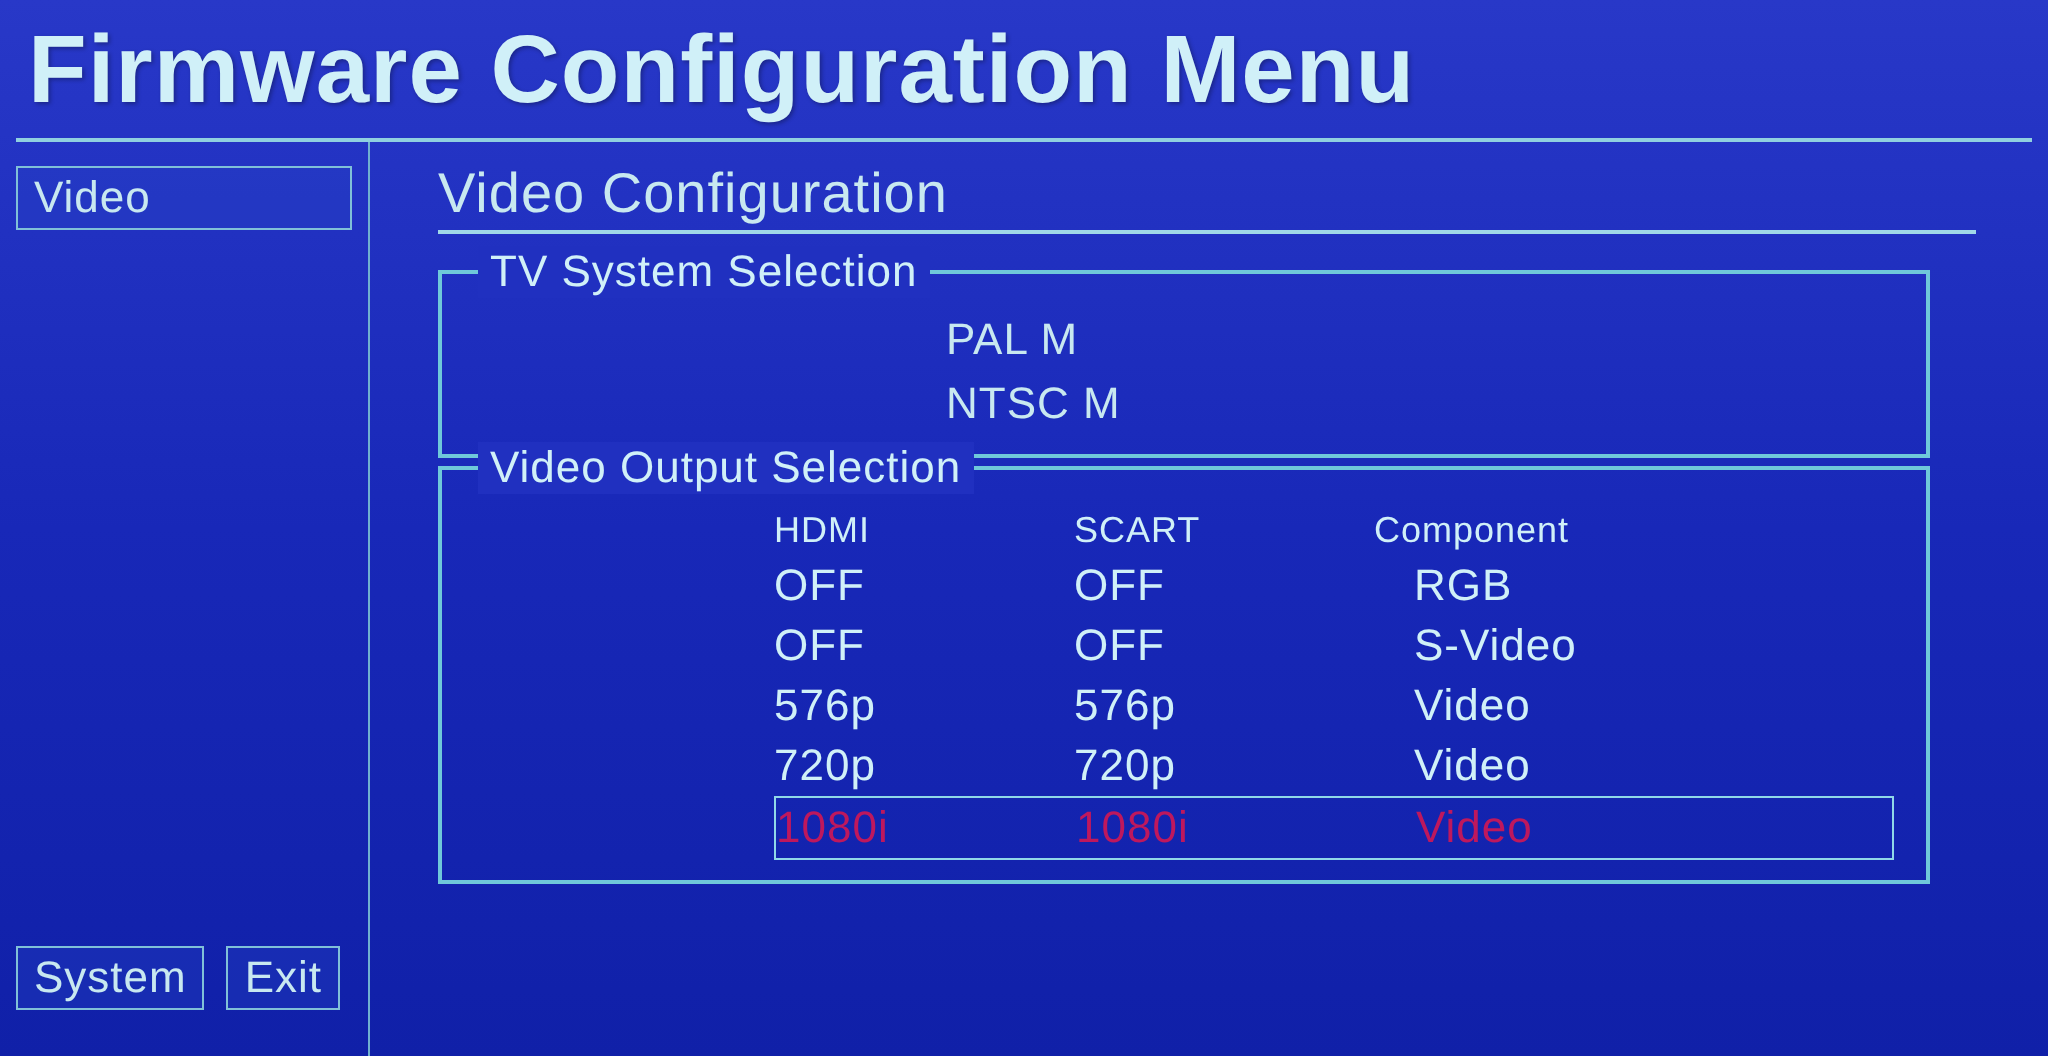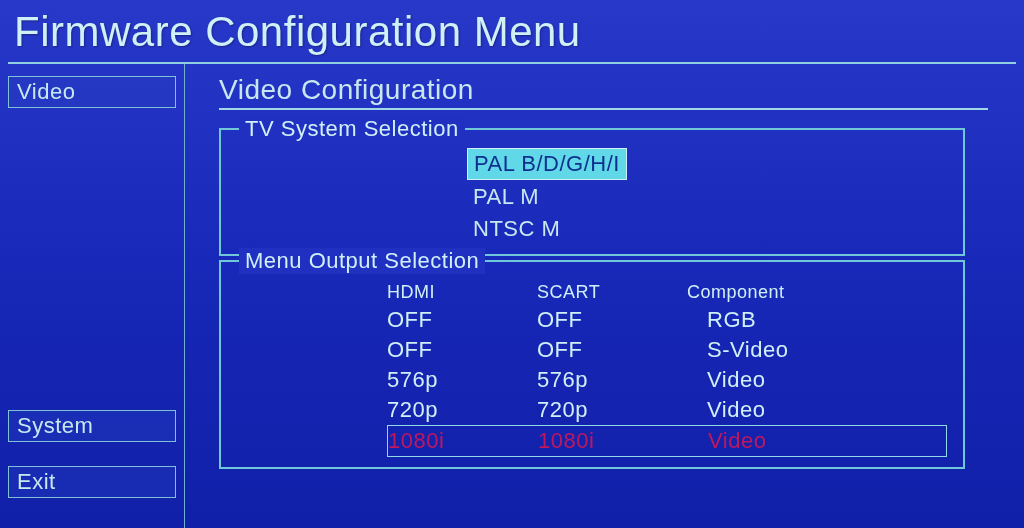--- a/index.html
+++ b/index.html
@@ -12,22 +12,22 @@
     height: 528px;
     background: linear-gradient(180deg, #2838c8 0%, #1828b8 50%, #1020a8 100%);
     font-family: "Arial Narrow", Arial, sans-serif;
     font-stretch: condensed;
     color: #c8e8f0;
     overflow: hidden;
     letter-spacing: 0.5px;
   }
   .title-bar {
     padding: 8px 14px 6px 14px;
-    font-size: 42px;
-    font-weight: normal;
+    font-size: 48px;
+    font-weight: bold;
     color: #d0f0f8;
     text-shadow: 1px 1px 2px rgba(0,0,0,0.3);
   }
   .divider-thick {
     border-top: 2px solid #90d0e0;
     margin: 0 8px;
   }
   .content {
     display: flex;
     height: calc(100% - 62px);
@@ -41,22 +41,21 @@
     justify-content: space-between;
     border-right: 1px solid #70b0d0;
   }
   .sidebar-top {
     display: flex;
     flex-direction: column;
     gap: 6px;
   }
   .sidebar-bottom {
     display: flex;
-    flex-direction: column;
-    gap: 24px;
+    gap: 11px;
     padding-bottom: 20px;
   }
   .side-item {
     border: 1px solid #80c0d8;
     padding: 2px 8px;
     font-size: 22px;
     color: #c8e8f0;
     background: rgba(40,70,200,0.3);
   }
   .main {
@@ -153,28 +152,27 @@
     </div>
   </div>
 
   <div class="main">
     <div class="section-heading">Video Configuration</div>
     <div class="hr"></div>
 
     <div class="group">
       <div class="group-label">TV System Selection</div>
       <div class="tv-options">
-        <div class="tv-opt selected">PAL B/D/G/H/I</div>
         <div class="tv-opt">PAL M</div>
         <div class="tv-opt">NTSC M</div>
       </div>
     </div>
 
     <div class="group">
-      <div class="group-label">Menu Output Selection</div>
+      <div class="group-label">Video Output Selection</div>
       <div class="output-table">
         <div class="out-row header">
           <div class="out-cell c1">HDMI</div>
           <div class="out-cell c3">SCART</div>
           <div class="out-cell c2">Component</div>
         </div>
         <div class="out-row">
           <div class="out-cell c1 bold">OFF</div>
           <div class="out-cell c2 bold">OFF</div>
           <div class="out-cell c3 bold">RGB</div>

